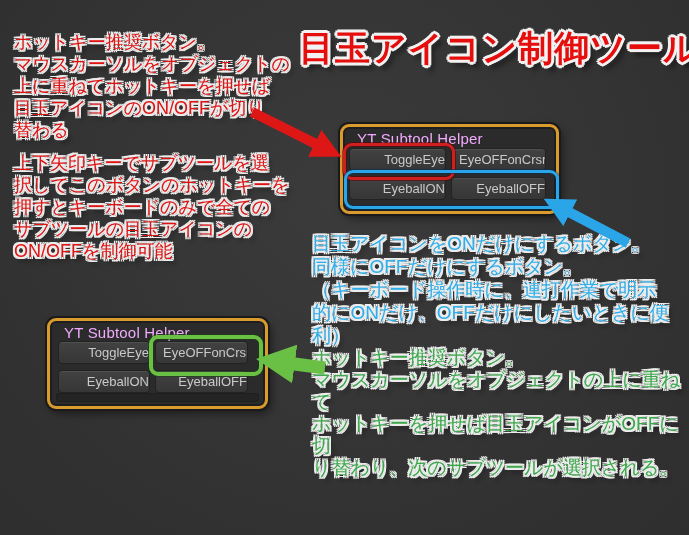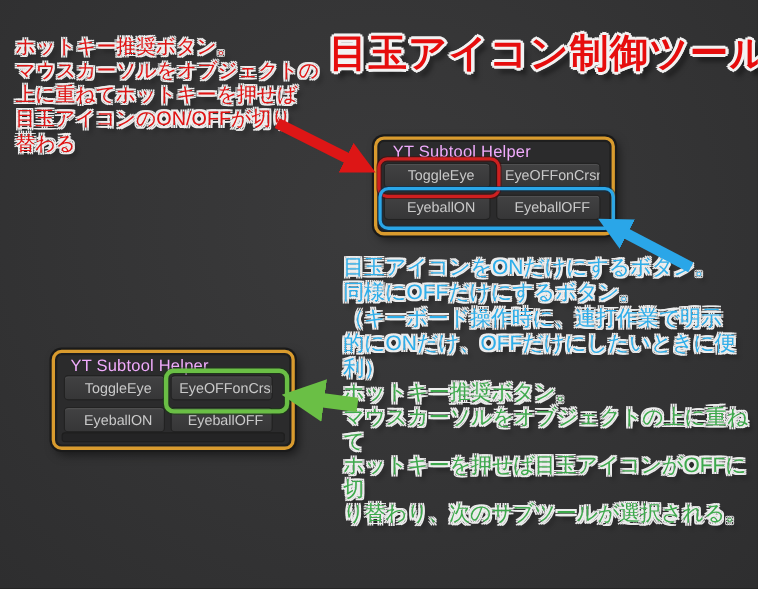--- a/index.html
+++ b/index.html
@@ -40,21 +40,21 @@
   }
   .panel-title {
     position:absolute; left:14px; top:3px; font-size:15px; color:#f0abfc;
     letter-spacing:0.2px; white-space:nowrap;
   }
   .zbtn {
     position:absolute; height:23px; box-sizing:border-box;
     background:linear-gradient(#424243,#363637);
     border:1px solid #222; border-radius:4px;
     box-shadow: inset 0 1px 0 rgba(255,255,255,0.08);
-    color:#c9c9c9; font-size:13px; text-align:center; padding:0 0 0 7px;
+    color:#c9c9c9; font-size:13px; text-align:right; padding:0 0 0 7px;
     font-family:inherit; cursor:pointer; white-space:nowrap; overflow:hidden;
   }
   .footer-strip {
     position:absolute; left:6px; right:6px; bottom:4px; height:7px;
     background:#242425; border:1px solid #1e1e1e; border-radius:3px;
   }
 
   
   .hl { position:absolute; border-radius:9px; pointer-events:none; }
   .hl.red   { border:3px solid #cf1f1f; box-shadow:0 0 0 1px rgba(90,0,0,.55), inset 0 0 0 1px rgba(90,0,0,.55); }
@@ -68,20 +68,25 @@
 
 <div class="stage">
 
   <h1 class="big-title">目玉アイコン制御ツール</h1>
 
   <div class="ann red" style="left:14px; top:31px;">ホットキー推奨ボタン。
 マウスカーソルをオブジェクトの
 上に重ねてホットキーを押せば
 目玉アイコンのON/OFFが切り
 替わる</div>
+  <div class="ann red" style="left:14px; top:152px;">上下矢印キーでサブツールを選
+択してこのボタンのホットキーを
+押すとキーボードのみで全ての
+サブツールの目玉アイコンの
+ON/OFFを制御可能</div>
 
   <div class="ann cyan" style="left:312px; top:232px;">目玉アイコンをONだけにするボタン。
 同様にOFFだけにするボタン。
 （キーボード操作時に、連打作業で明示
 的にONだけ、OFFだけにしたいときに便
 利）</div>
 
   <div class="ann green" style="left:312px; top:347px;">ホットキー推奨ボタン。
 マウスカーソルをオブジェクトの上に重ねて
 ホットキーを押せば目玉アイコンがOFFに切

